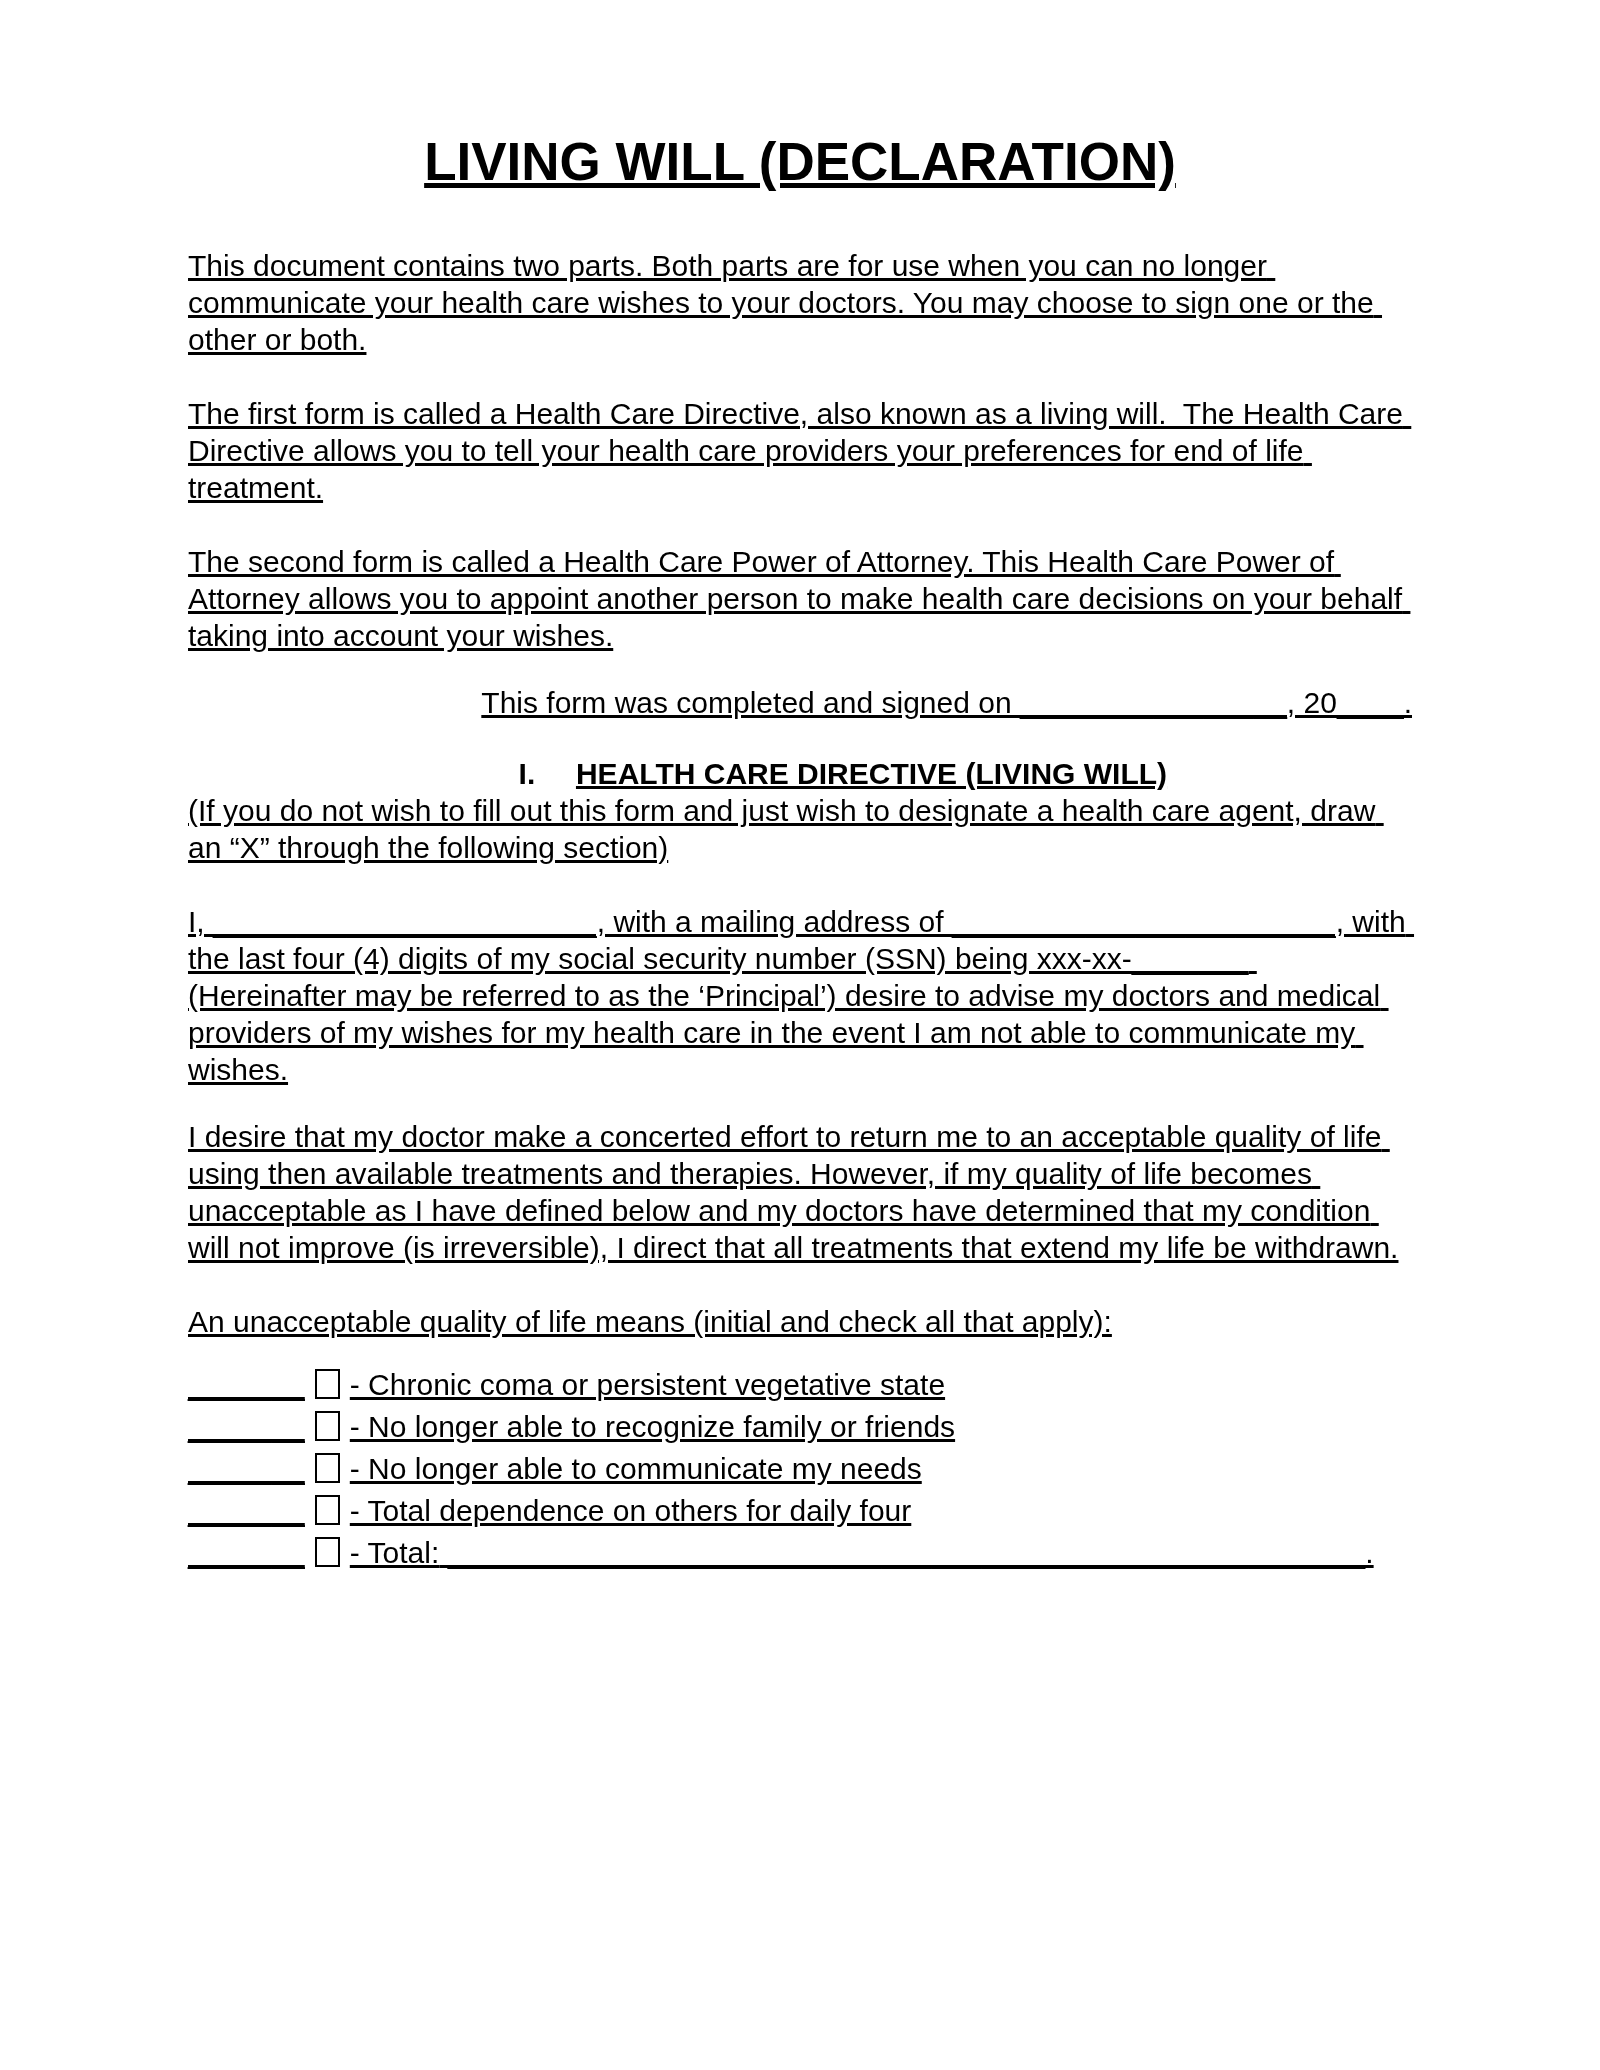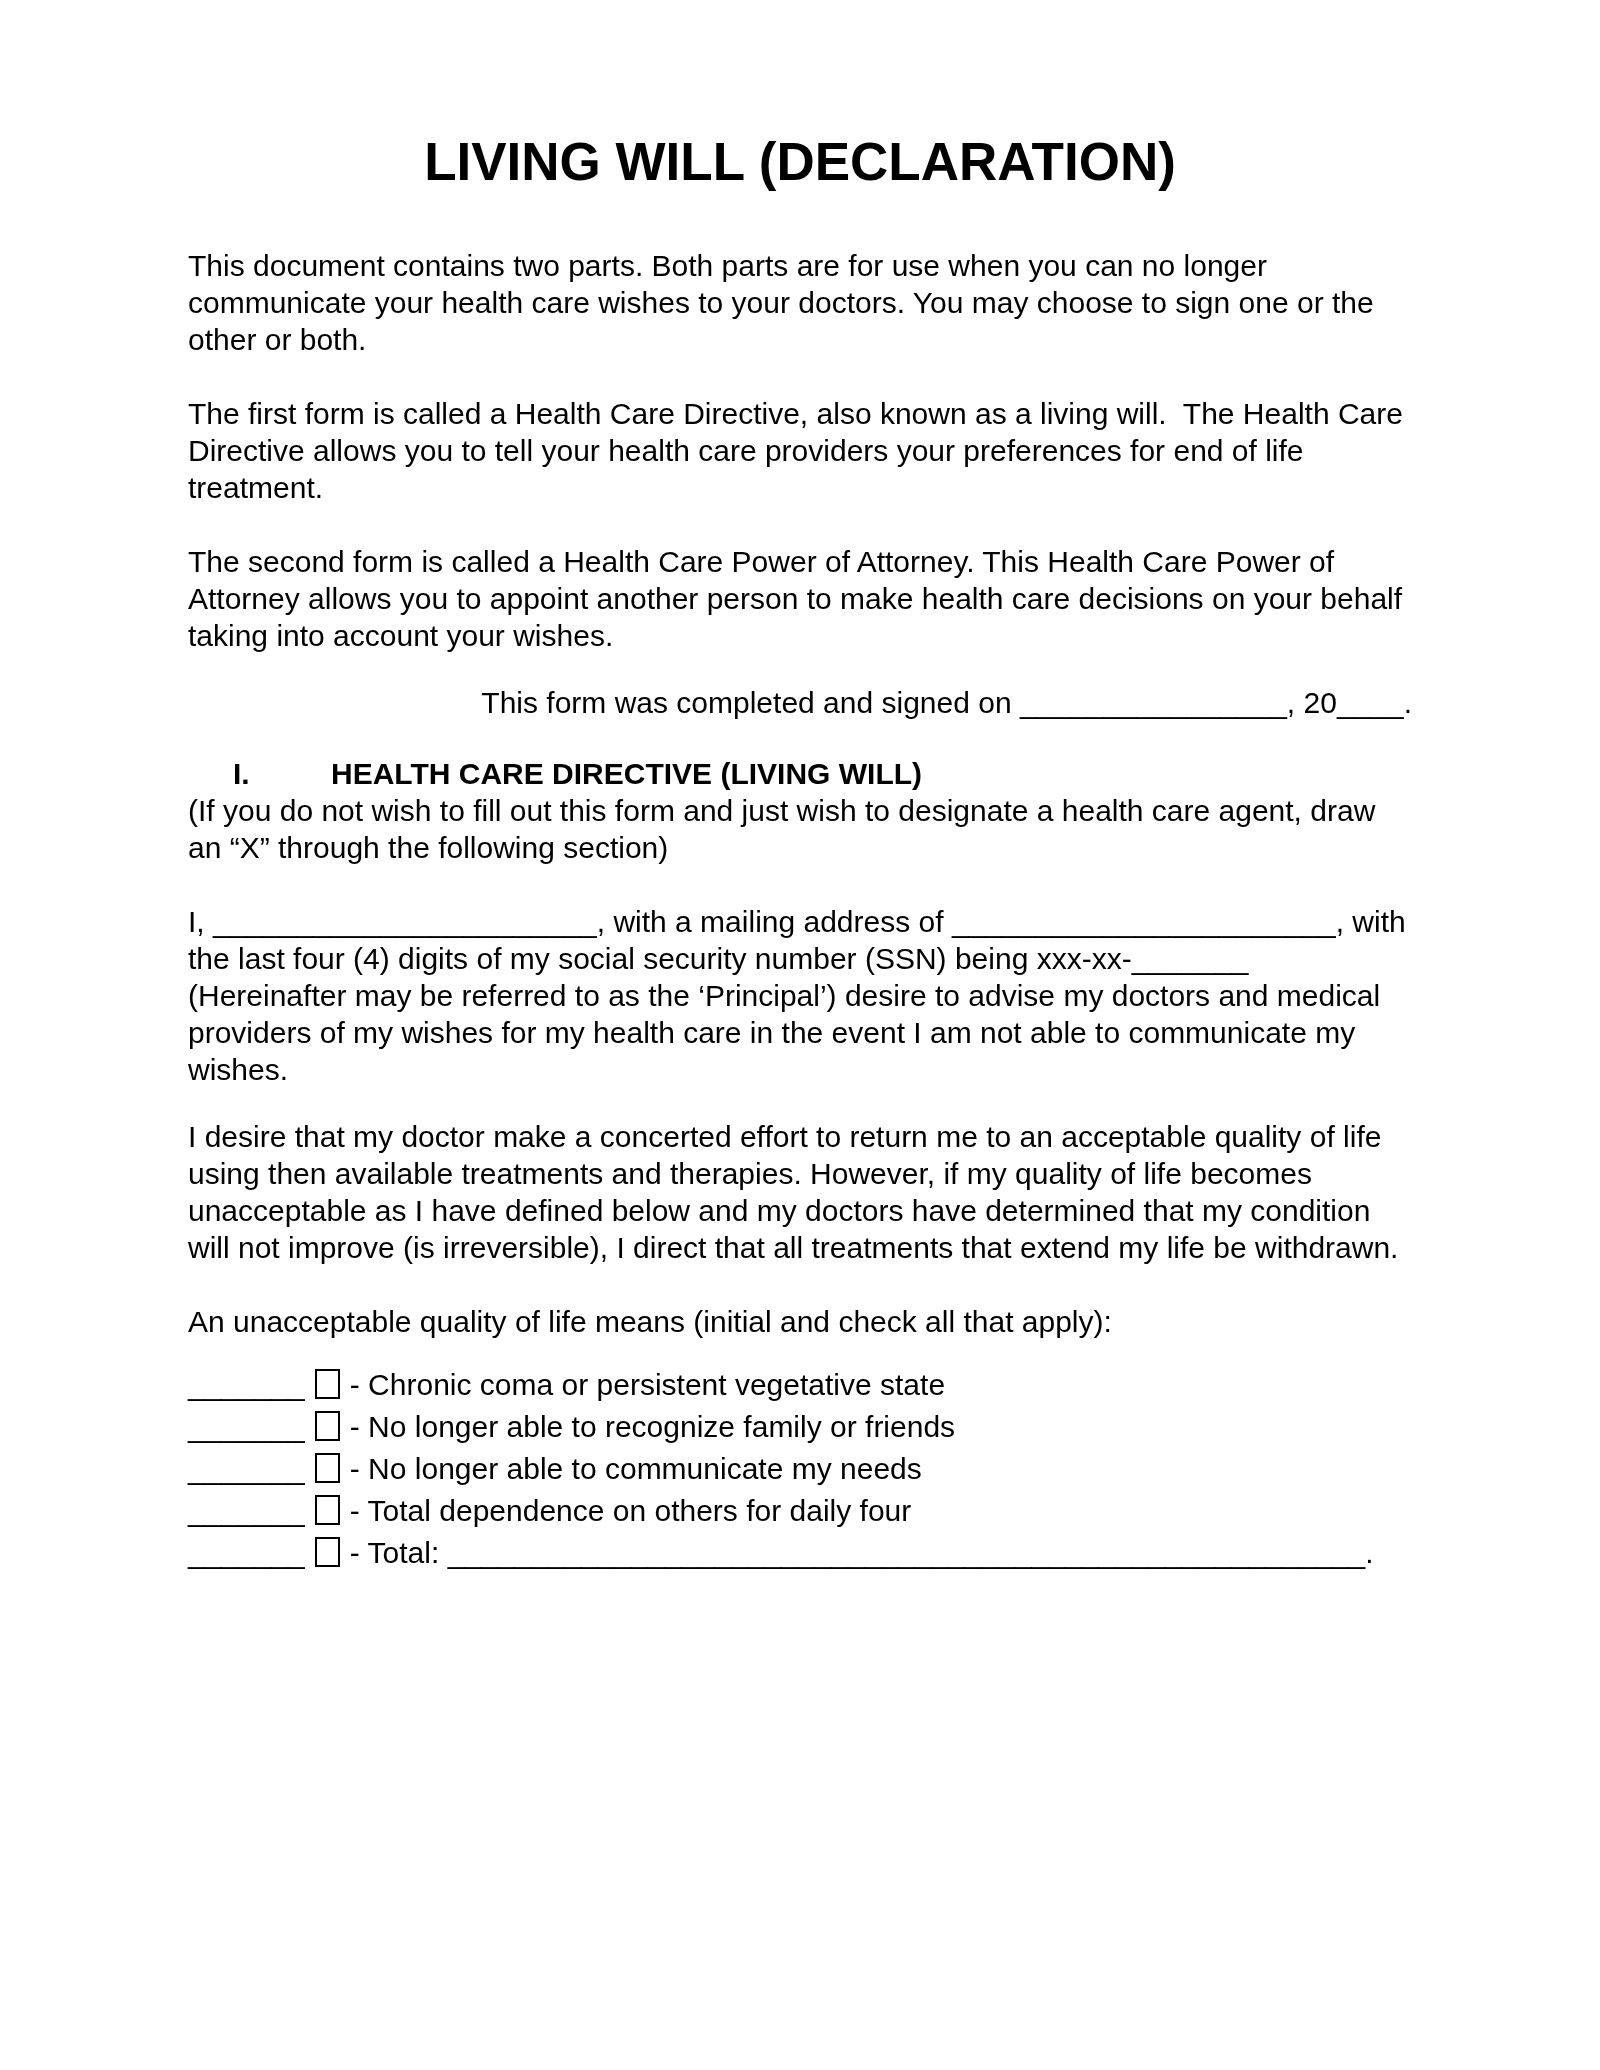--- a/index.html
+++ b/index.html
@@ -8,37 +8,38 @@
     width: 1600px;
     height: 1770px;
     background: #ffffff;
     box-sizing: border-box;
     padding: 0 188px;
     font-family: "Liberation Sans", "DejaVu Sans", sans-serif;
     color: #000000;
     font-size: 30px;
     line-height: 37px;
     overflow: hidden;
+    text-decoration: underline;
   }
   .doc-title {
     margin: 132px 0 0 0;
     text-align: center;
     font-size: 53px;
     line-height: 1.12;
     font-weight: bold;
     letter-spacing: 0px;
   }
   .para {
     margin: 37px 0 0 0;
     white-space: pre-wrap;
   }
   .para.first { margin-top: 56px; }
   .para.tight { margin-top: 30px; text-align: right; }
   .heading-block { margin-top: 34px; }
-  .heading-row { font-weight: bold; }
+  .heading-row { font-weight: bold; text-align: center; }
   .sec-num-i { display: inline-block; margin-left: 45px; width: 98px; }
   .sec-num-a { display: inline-block; margin-left: 48px; width: 47px; }
   .note { margin: 0; white-space: pre-wrap; }
   .heading-block-a { margin-top: 30px; }
   .body-after-heading { margin: 0; white-space: pre-wrap; }
   .checklist { margin-top: 24px; }
   .check-item { line-height: 42px; white-space: nowrap; }
   .cbx {
     display: inline-block;
     width: 21px;

